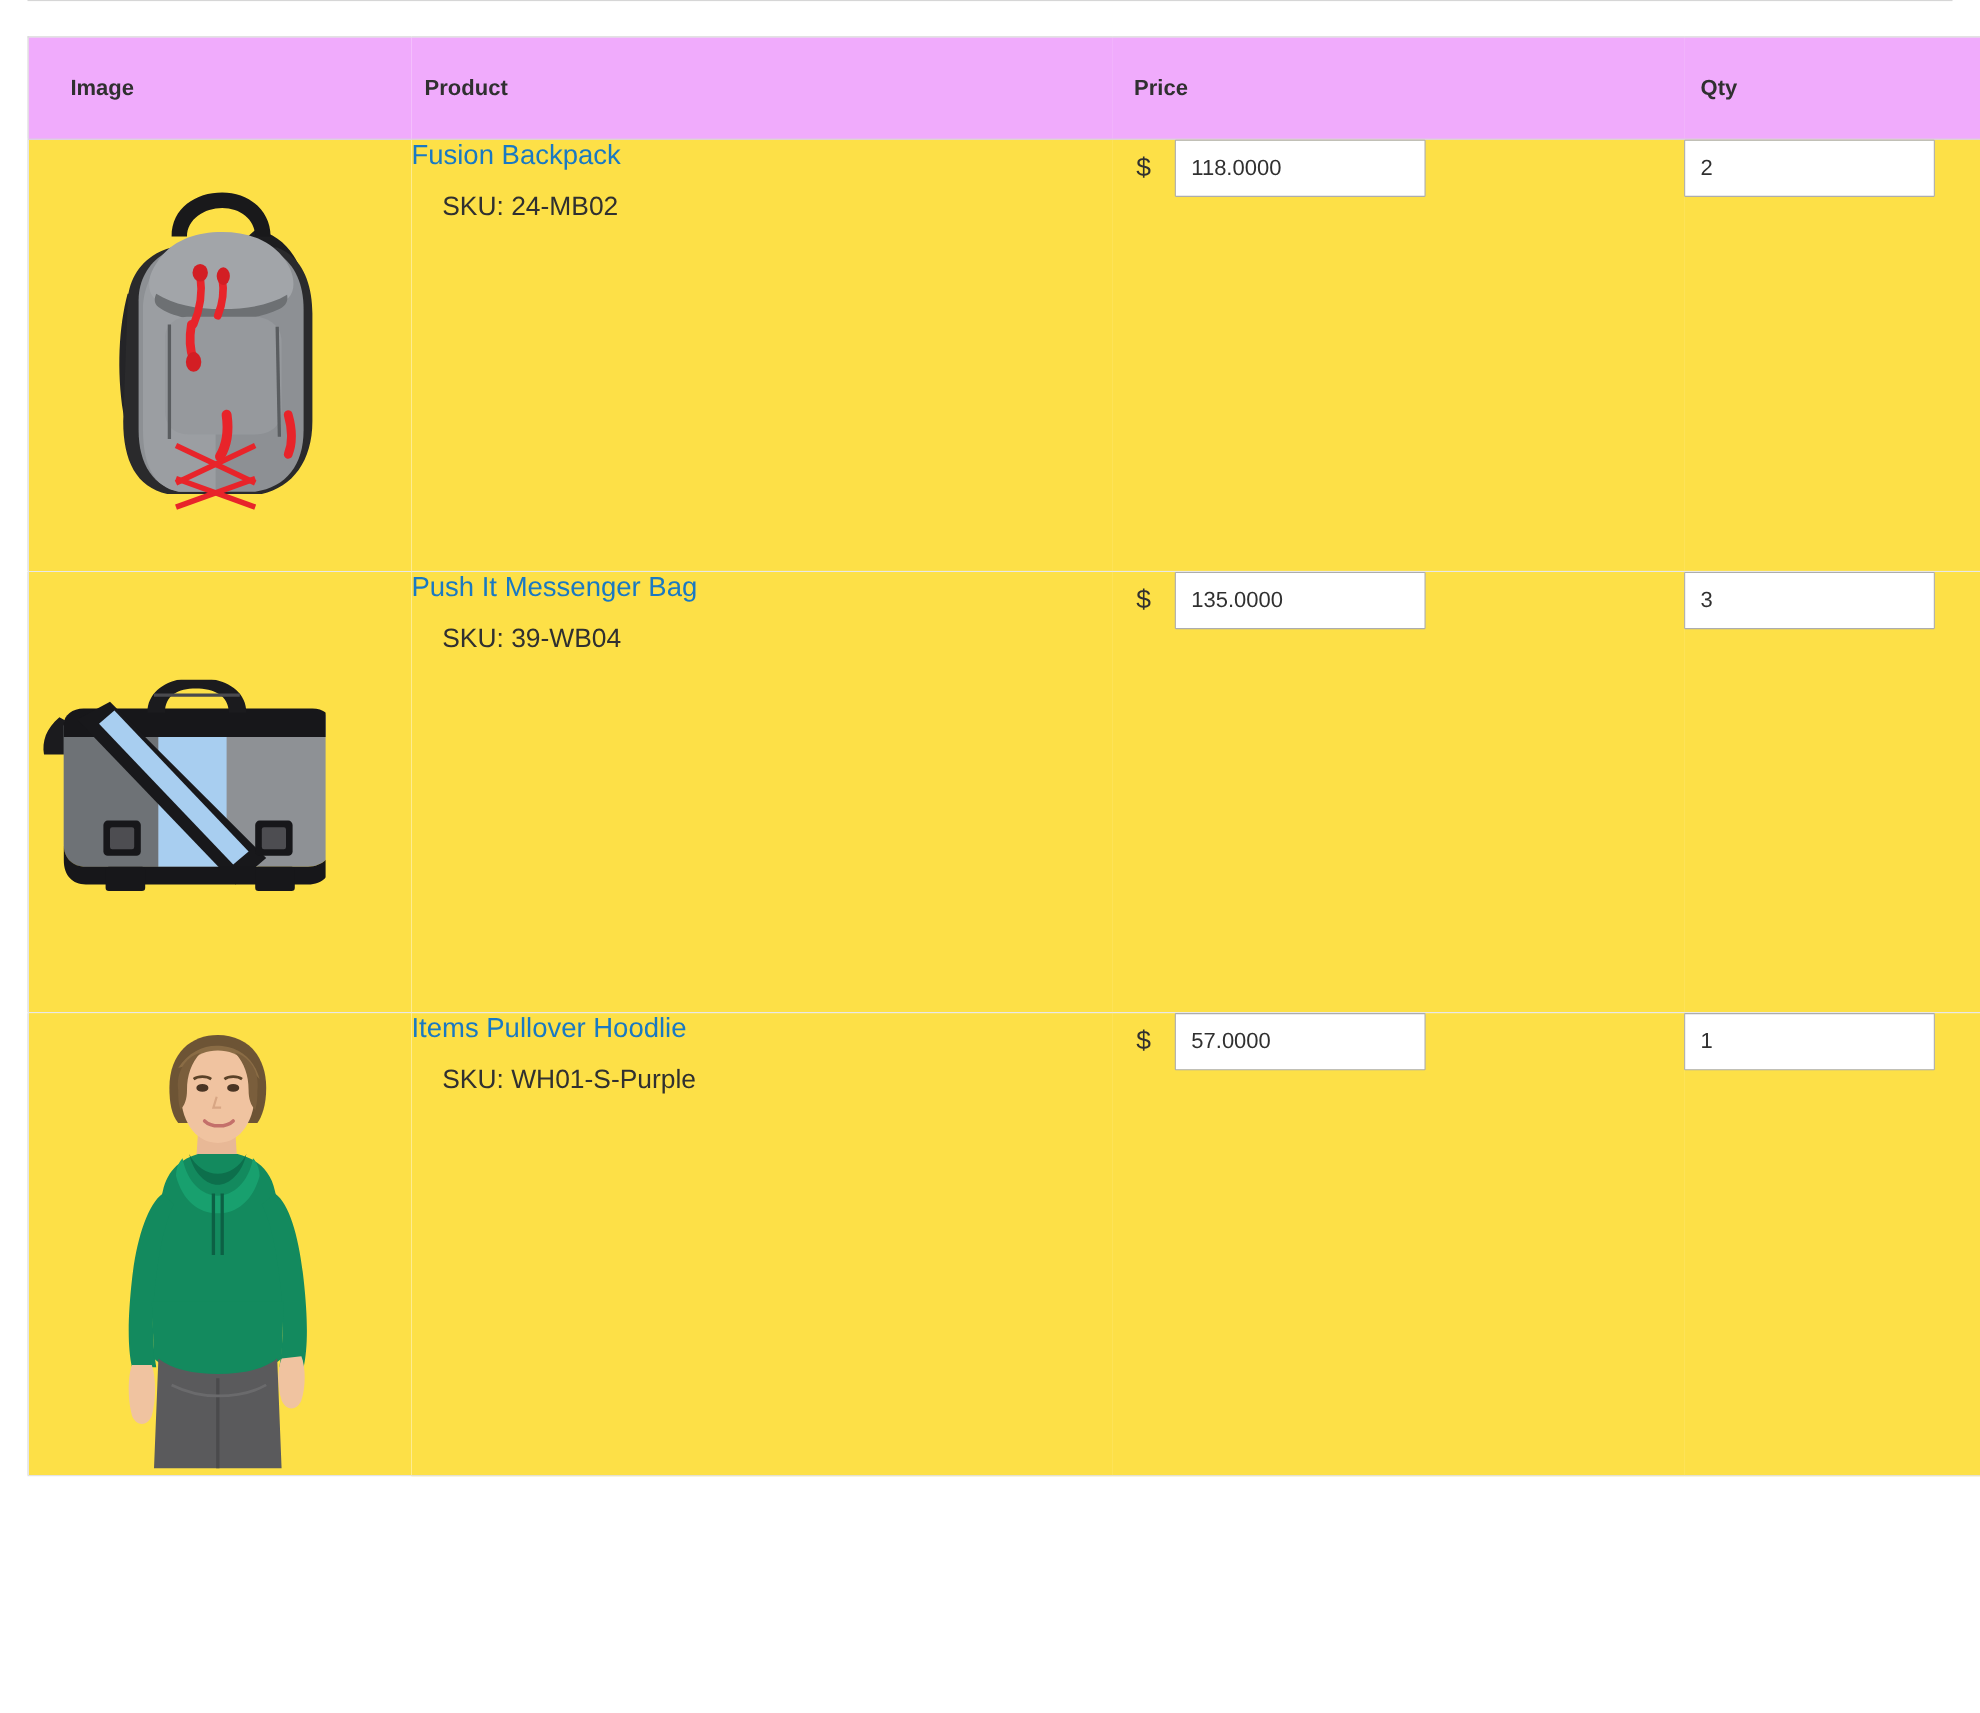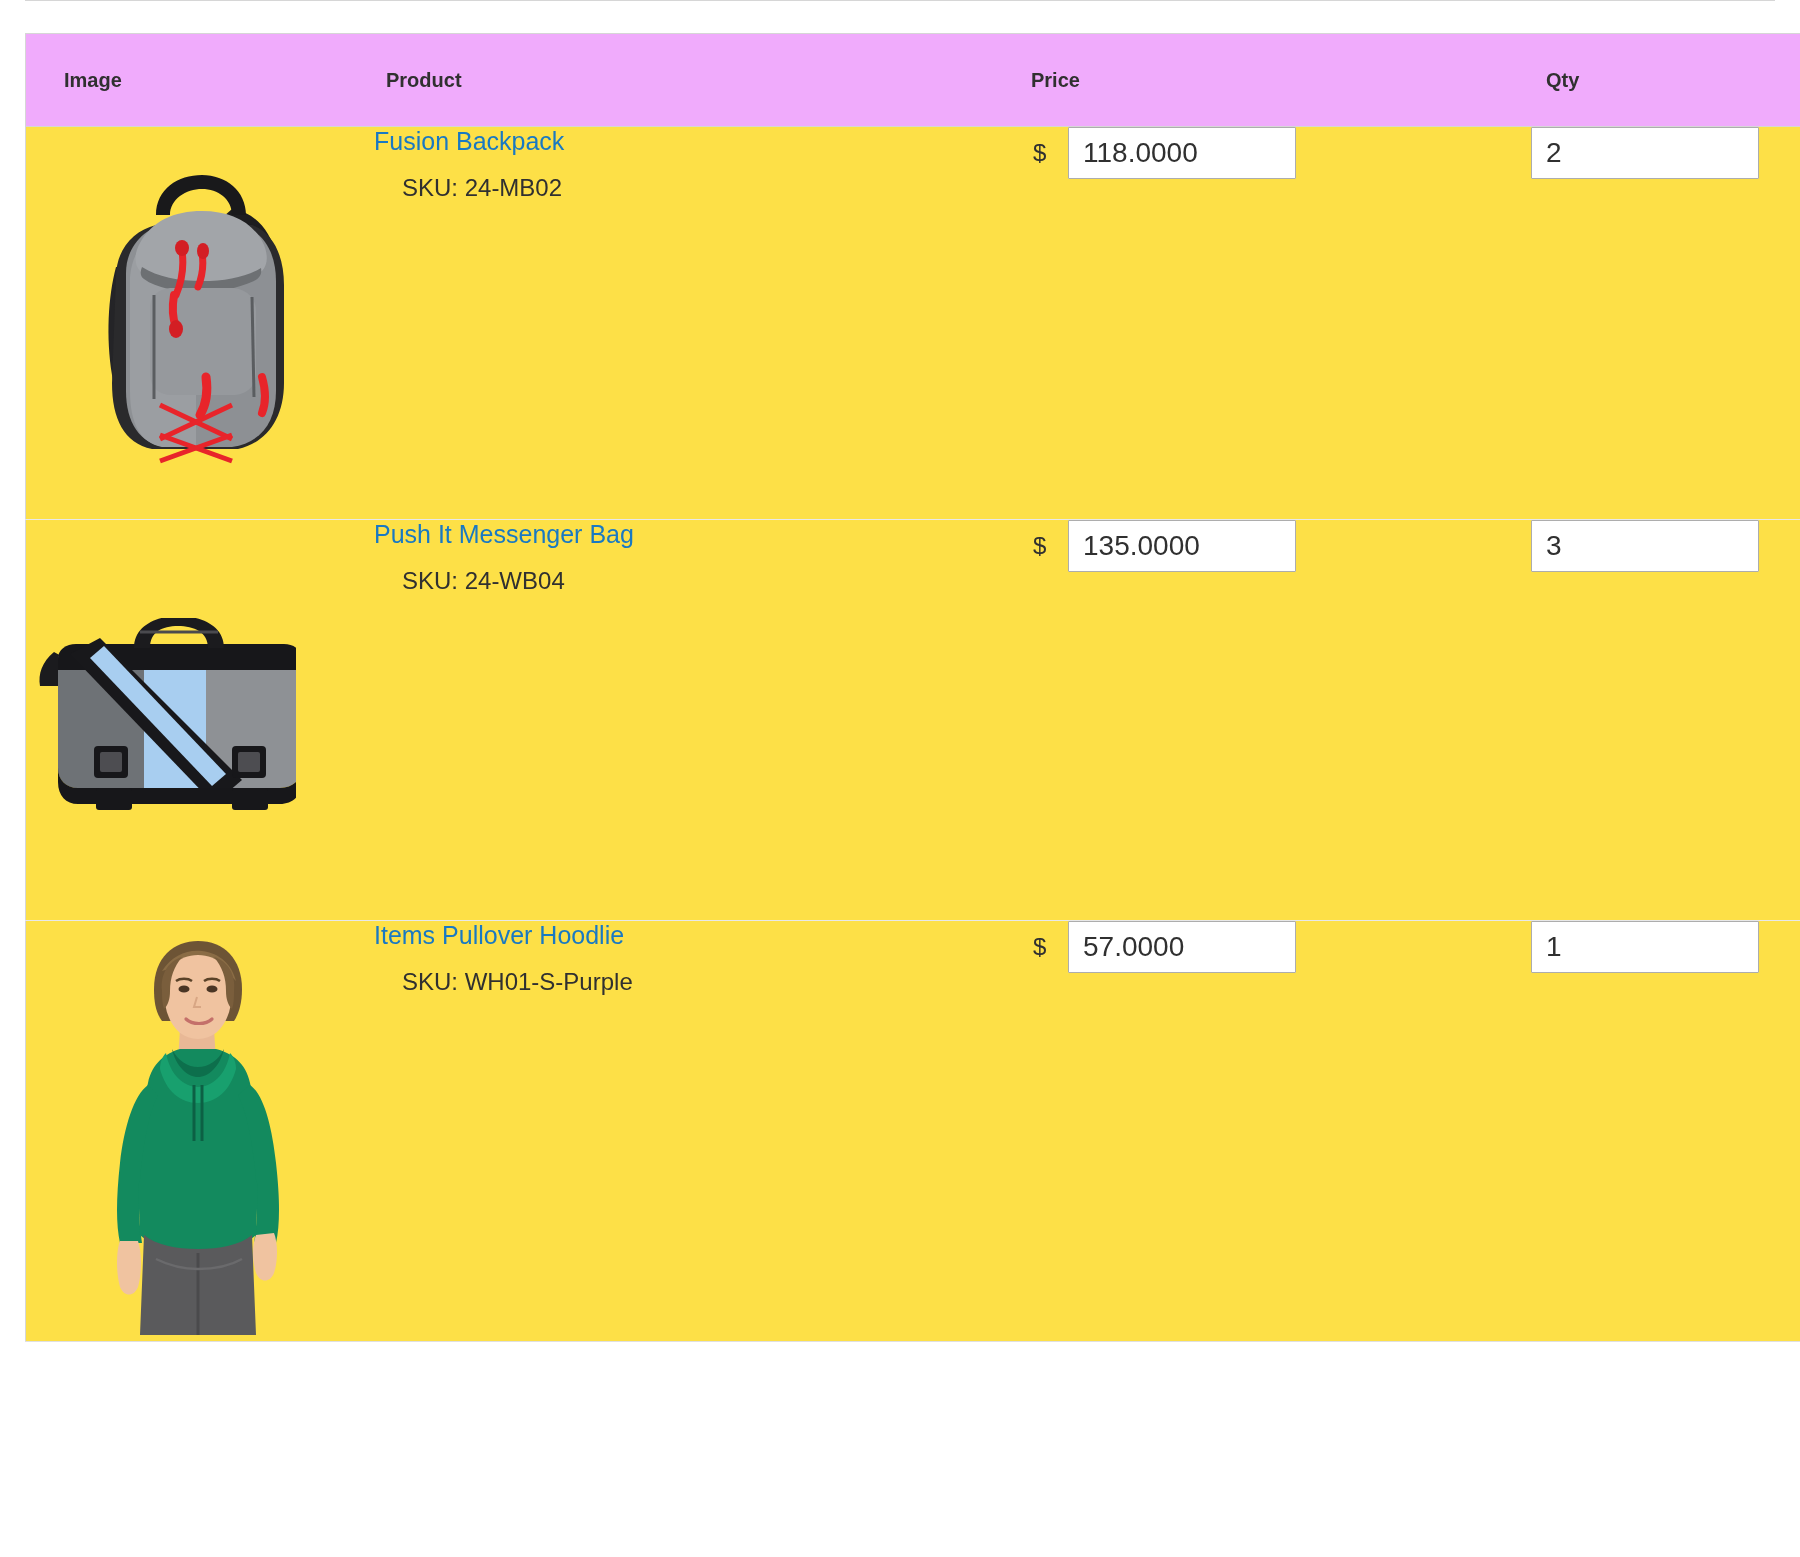--- a/index.html
+++ b/index.html
@@ -129,21 +129,21 @@
     text-align: left;
     padding-right: 5px;
     padding-left: 22px;
   }
   .field {
     box-sizing: border-box;
     border: 1px solid #adadad;
     background: #ffffff;
     color: #303030;
     font-family: "Liberation Sans", sans-serif;
-    font-size: 28px;
+    font-size: 20px;
     line-height: 1;
     padding: 0 14px;
     height: 52px;
     border-radius: 1px;
     outline: none;
   }
   .field.price-field { width: 228px; }
   .field.qty-field   { width: 228px; }
 
   
@@ -257,21 +257,21 @@
               <rect x="202" y="134" width="22" height="20" rx="2" fill="#4d4d51"></rect>
 
               <path d="M22 150 C22 162 30 170 42 170 L244 170 C256 170 266 162 266 150 L266 164 C266 178 256 186 244 186 L42 186 C30 186 22 178 22 164 Z" fill="#17171a"></path>
               <rect x="60" y="170" width="36" height="22" rx="3" fill="#17171a"></rect>
               <rect x="196" y="170" width="36" height="22" rx="3" fill="#17171a"></rect>
             </svg>
           </div>
         </td>
         <td class="cell-product">
           <a class="product-link" href="#">Push It Messenger Bag</a>
-          <div class="product-sku">SKU: 24-WB04</div>
+          <div class="product-sku">SKU: 39-WB04</div>
         </td>
         <td class="cell-price">
           <div class="price-row">
             <span class="currency">$</span>
             <input class="field price-field" type="text" value="135.0000" style="">
           </div>
         </td>
         <td class="cell-qty">
           <input class="field qty-field" type="text" value="3" style="">
         </td>

